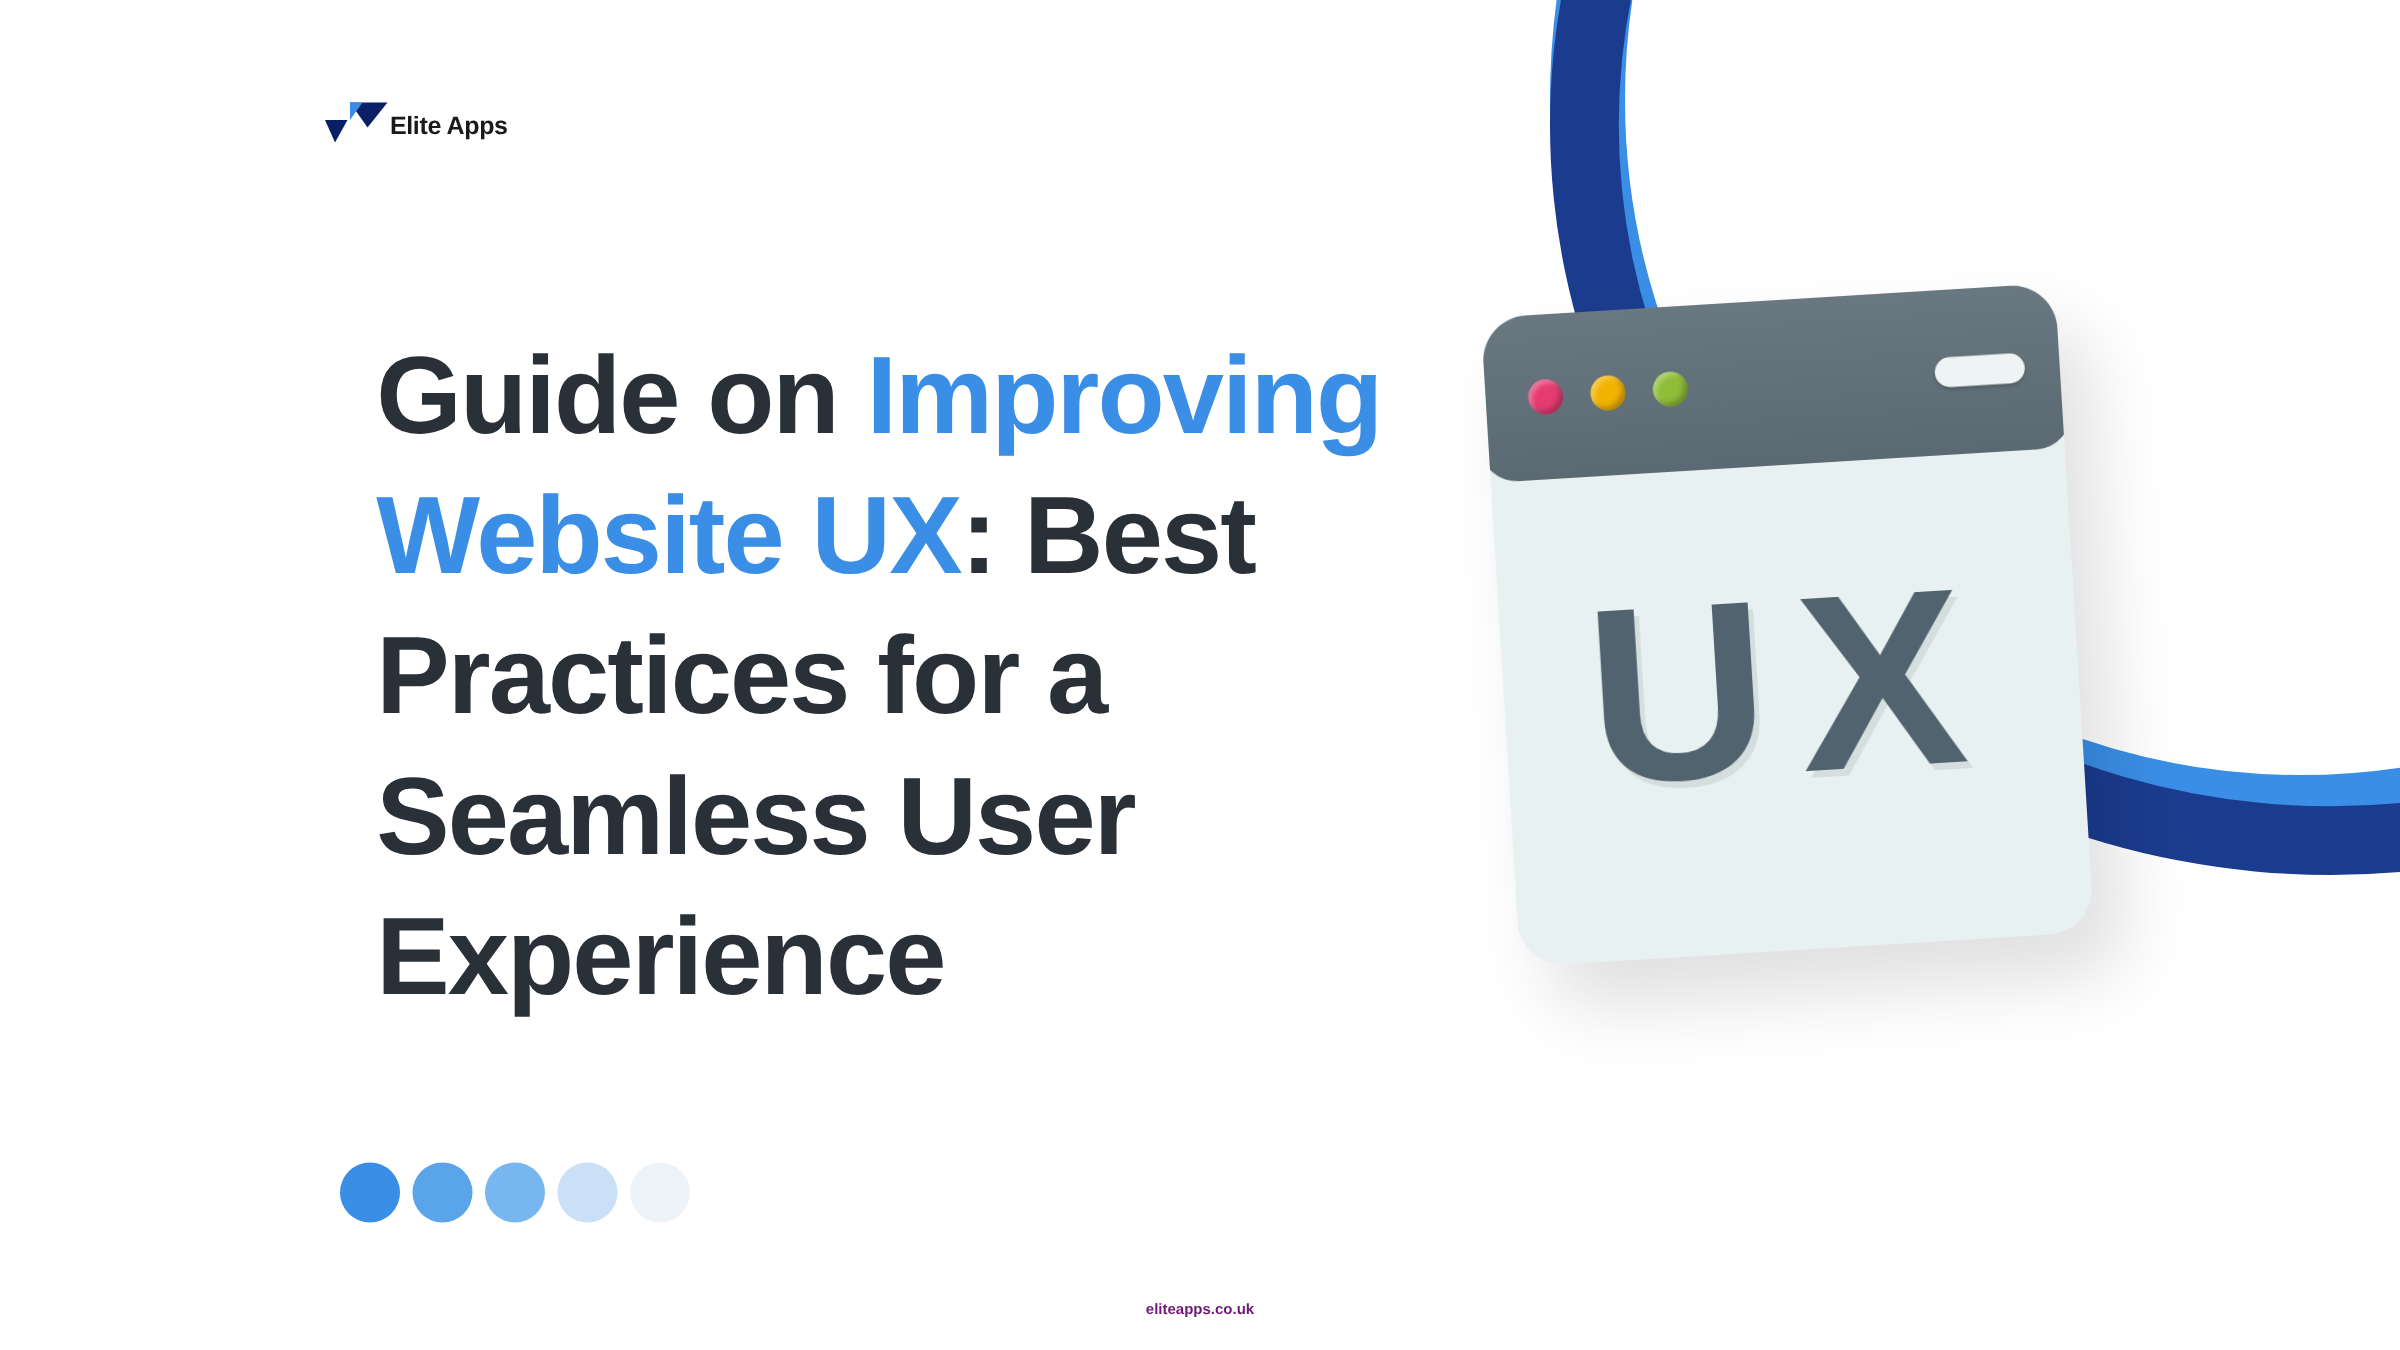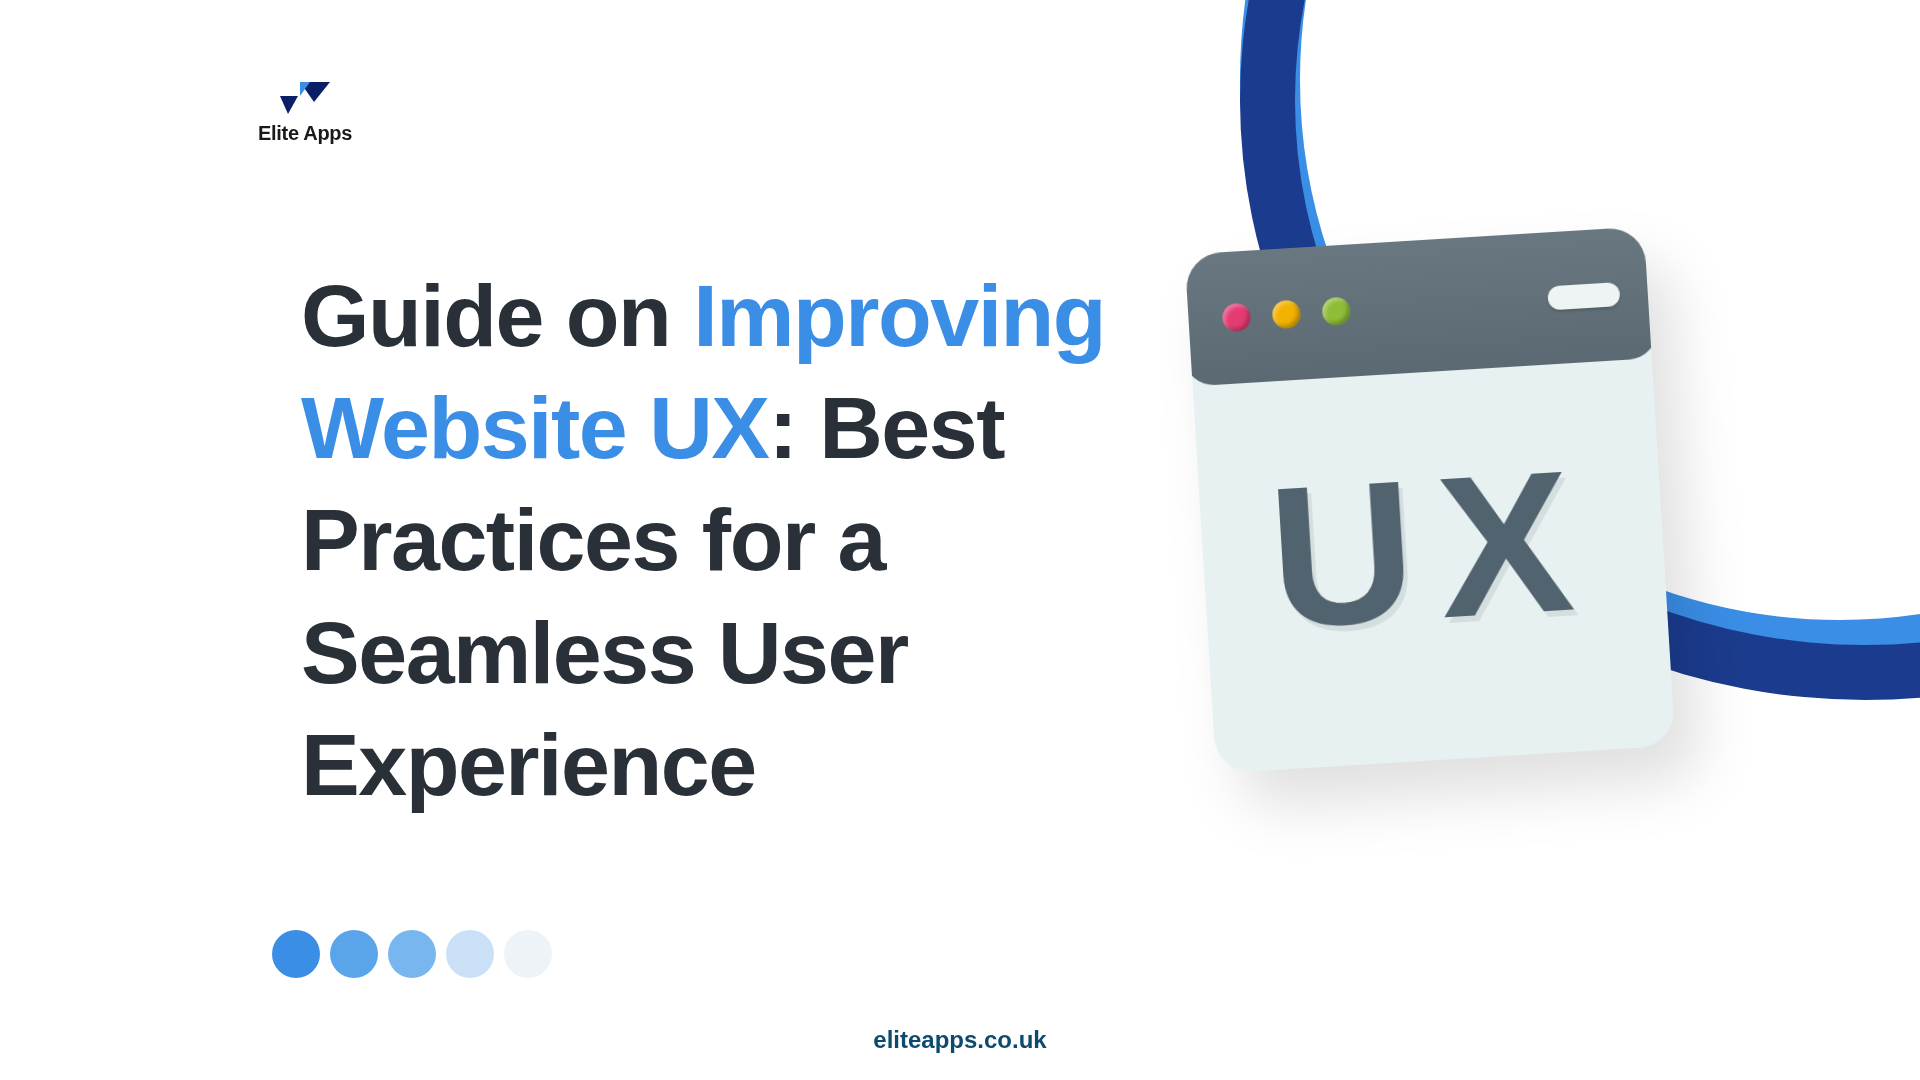--- a/index.html
+++ b/index.html
@@ -19,21 +19,21 @@
     .arc-fg {
       position: absolute; top: -500px; right: -570px;
       width: 1250px; height: 1200px;
       border: 55px solid #1b3b8e;
       border-radius: 50%;
       box-sizing: border-box;
     }
     
     .logo-wrap {
       position: absolute; left: 258px; top: 80px;
-      display: flex; flex-direction: column; align-items: center;
+      display: flex; flex-direction: row; align-items: center;
     }
     .logo-mark { display: block; }
     .logo-text {
       font-size: 20px; font-weight: 700; color: #1a1a1a;
       margin-top: 6px; letter-spacing: -0.3px;
     }
     
     .title {
       position: absolute; left: 268px; top: 260px; width: 870px;
       font-size: 88px; line-height: 1.275; font-weight: 600;
@@ -82,21 +82,21 @@
     }
     .win-ux {
       position: absolute; left: 50%; top: 56%; transform: translate(-50%,-42%);
       font-size: 200px; font-weight: 800; letter-spacing: 24px;
       color: #51636f; text-shadow: 4px 6px 0 rgba(0,0,0,0.08);
       font-family: "Segoe UI", Arial, sans-serif;
     }
     
     .footer {
       position: absolute; left: 50%; bottom: 26px; transform: translateX(-50%);
-      font-size: 24px; font-weight: 600; color: #0c4a6e;
+      font-size: 12px; font-weight: 600; color: #701a75;
     }
   </style>
 </head>
 <body>
 
 <div class="arc-bg"></div>
 <div class="arc-fg"></div>
 
 <div class="logo-wrap">
   <svg class="logo-mark" width="54" height="36" viewBox="0 0 54 36">

